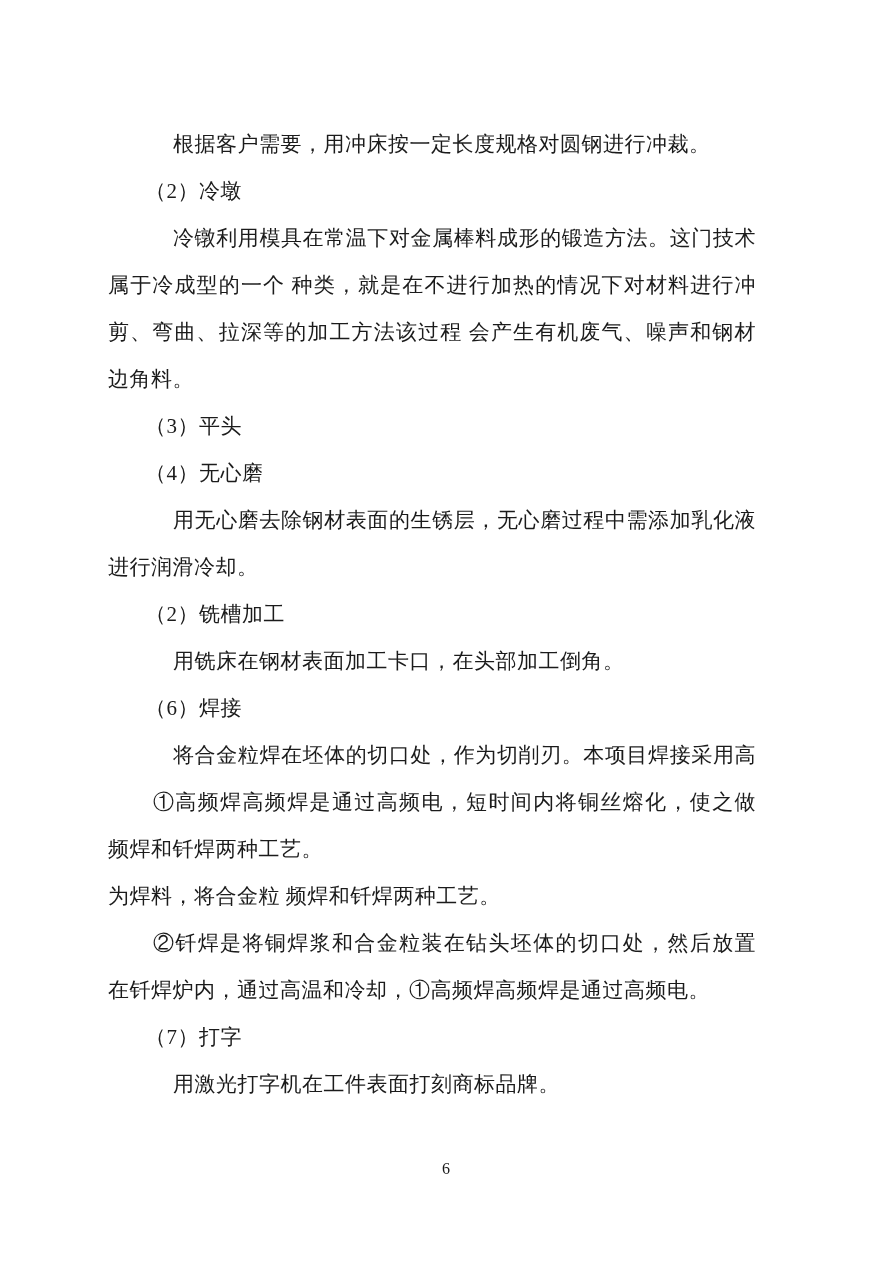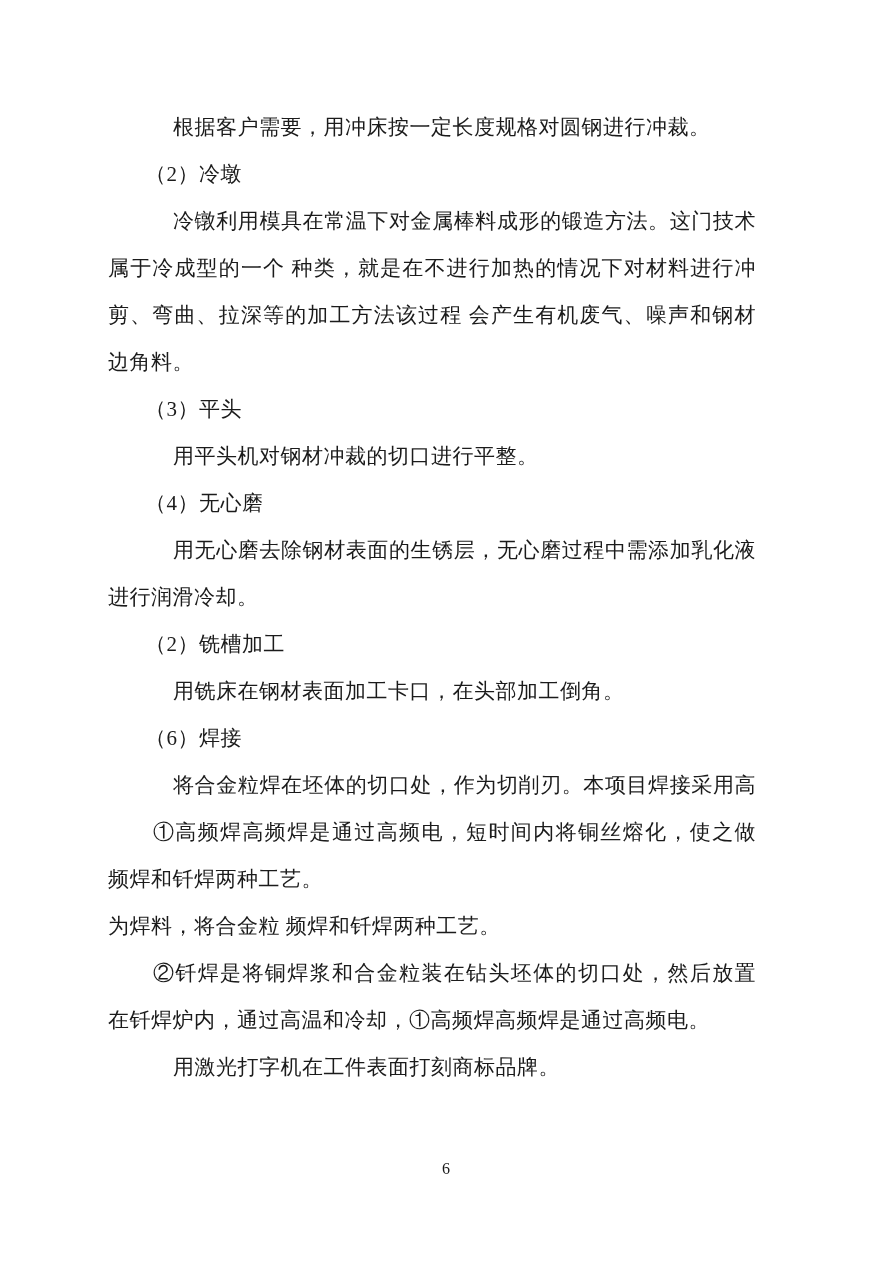--- a/index.html
+++ b/index.html
@@ -11,21 +11,21 @@
     position: relative;
     width: 892px;
     height: 1262px;
     background: #ffffff;
     overflow: hidden;
     font-family: "Liberation Serif", "DejaVu Serif", serif;
     color: #1b1b1b;
   }
   .content {
     position: absolute;
-    top: 104px;
+    top: 121px;
     left: 108px;
     width: 648px;
   }
   .line {
     font-size: 21px;
     line-height: 47px;
     height: 47px;
     overflow: hidden;
     text-align: left;
     letter-spacing: 0.5px;
@@ -61,29 +61,29 @@
 
 <div class="page">
   <div class="content">
       <div class="line indent-first">根据客户需要，用冲床按一定长度规格对圆钢进行冲裁。</div>
       <div class="line indent-heading">（2）冷墩</div>
       <div class="line indent-first fill">冷镦利用模具在常温下对金属棒料成形的锻造方法。这门技术</div>
       <div class="line indent-none fill">属于冷成型的一个 种类，就是在不进行加热的情况下对材料进行冲</div>
       <div class="line indent-none fill">剪、弯曲、拉深等的加工方法该过程 会产生有机废气、噪声和钢材</div>
       <div class="line indent-none">边角料。</div>
       <div class="line indent-heading">（3）平头</div>
-      <div class="line indent-first">用平头机对钢材冲裁的切口进行平整。</div>
       <div class="line indent-heading">（4）无心磨</div>
       <div class="line indent-first fill">用无心磨去除钢材表面的生锈层，无心磨过程中需添加乳化液</div>
       <div class="line indent-none">进行润滑冷却。</div>
       <div class="line indent-heading">（2）铣槽加工</div>
       <div class="line indent-first">用铣床在钢材表面加工卡口，在头部加工倒角。</div>
       <div class="line indent-heading">（6）焊接</div>
       <div class="line indent-first fill">将合金粒焊在坯体的切口处，作为切削刃。本项目焊接采用高</div>
       <div class="line indent-sub fill">①高频焊高频焊是通过高频电，短时间内将铜丝熔化，使之做</div>
       <div class="line indent-none">频焊和钎焊两种工艺。</div>
       <div class="line indent-none">为焊料，将合金粒 频焊和钎焊两种工艺。</div>
       <div class="line indent-sub fill">②钎焊是将铜焊浆和合金粒装在钻头坯体的切口处，然后放置</div>
       <div class="line indent-none">在钎焊炉内，通过高温和冷却，①高频焊高频焊是通过高频电。</div>
+      <div class="line indent-heading">（7）打字</div>
       <div class="line indent-first">用激光打字机在工件表面打刻商标品牌。</div>
     </div>
   <div class="page-number">6</div>
 </div>
 
 </body></html>

